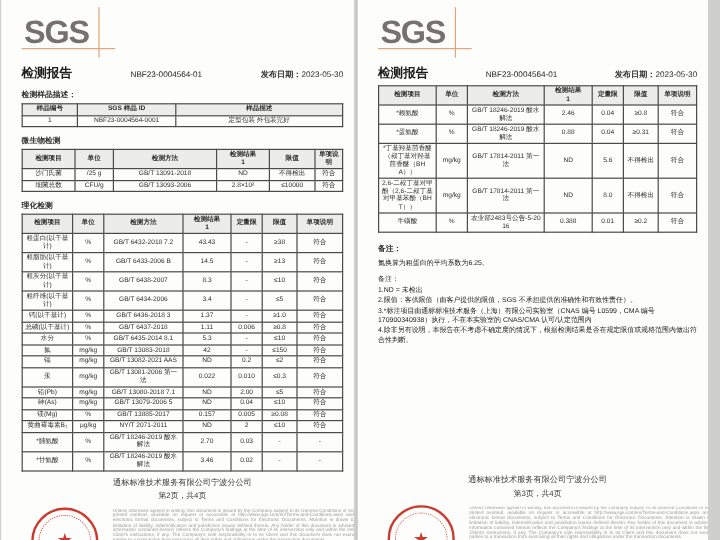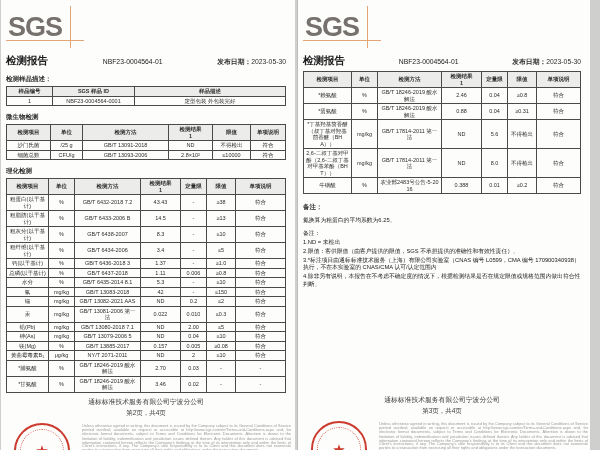--- a/index.html
+++ b/index.html
@@ -1,19 +1,19 @@
 <!DOCTYPE html>
 <html><head>
 <meta charset="utf-8">
 <style>
   * { margin:0; padding:0; box-sizing:border-box; }
   html,body { width:600px; height:450px; overflow:hidden; }
   body { background:#cfcfcd; font-family:"Liberation Sans","DejaVu Sans",sans-serif; color:#2e2e2e; position:relative; }
 
-  .page { position:absolute; top:0; height:450px; background:#fdfdfc; display:flex; flex-direction:column; padding:6px 9px 0 5px; overflow:hidden; }
+  .page { position:absolute; top:0; height:450px; background:#fdfdfc; display:flex; flex-direction:column; padding:6px 9px 0 17px; overflow:hidden; }
   .page-left  { left:1px;   width:294px; }
   .page-right { left:298px; width:292px; box-shadow:-1px 0 0 #bdbdbb; }
   .right-band { position:absolute; top:0; left:591px; width:9px; height:450px; background:#cfcfcd; }
 
   
   .logo-row { position:relative; height:42px; flex:0 0 auto; }
   .sgs-logo { position:absolute; left:2px; top:6px; font-size:27px; font-weight:bold; letter-spacing:-1px; color:#76716d; font-family:"Liberation Sans",sans-serif; }
   .crop-v { position:absolute; left:64px; top:0; width:1px; height:42px; background:#e3a477; }
   .crop-h { position:absolute; left:0px; top:34px; width:78px; height:1px; background:#e3a477; }
 

